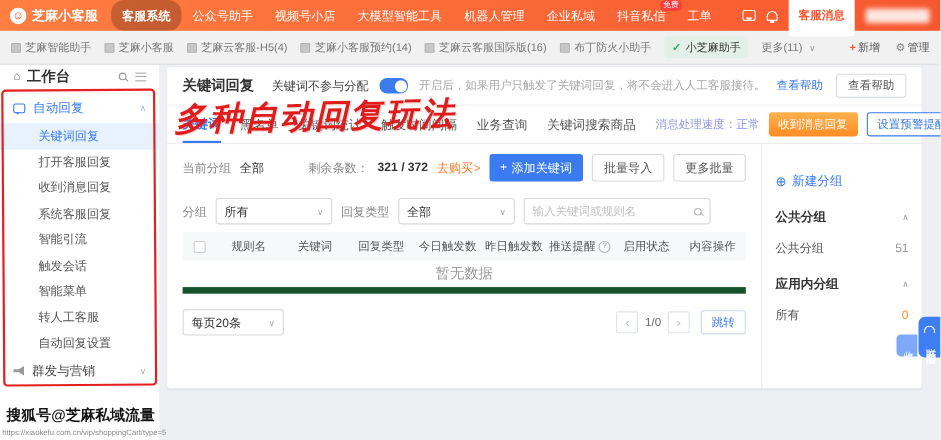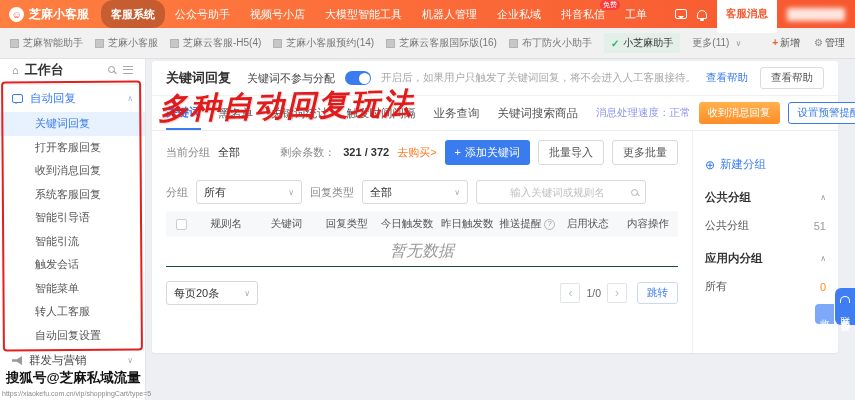--- a/index.html
+++ b/index.html
@@ -95,32 +95,32 @@
   .btn-primary { background:#3a7bf0; color:#fff; font-size:11px; padding:5px 10px; border-radius:3px; display:flex; gap:4px; align-items:center; white-space:nowrap; }
   .btn-outline { border:1px solid #d9d9d9; color:#555; background:#fff; font-size:11px; padding:4px 10px; border-radius:3px; white-space:nowrap; }
 
   .m-filters { height:38px; display:flex; align-items:center; gap:8px; }
   .sel { height:24px; border:1px solid #d9d9d9; border-radius:3px; display:flex; align-items:center;
     justify-content:space-between; padding:0 7px; font-size:11px; color:#333; background:#fff; }
   .sel .caret { color:#aaa; font-size:8px; margin-left:10px; }
   .w1 { width:106px; }
   .psel { width:92px; }
   .search-box { width:170px; height:24px; border:1px solid #d9d9d9; border-radius:3px; display:flex; align-items:center; padding:0 7px; background:#fff; }
-  .search-box input { border:none; outline:none; flex:1; font-size:10.5px; color:#333; background:transparent; font-family:Liberation Serif, serif; min-width:0;text-align:center; }
+  .search-box input { border:none; outline:none; flex:1; font-size:10.5px; color:#333; background:transparent; font-family:Liberation Serif, serif; min-width:0; }
   .search-box input::placeholder { color:#bfbfbf; }
   .sb-ico { width:7px; height:7px; border:1.3px solid #b5b5b5; border-radius:50%; position:relative; flex:0 0 auto; }
   .sb-ico::after { content:''; position:absolute; width:4px; height:1.3px; background:#b5b5b5; transform:rotate(45deg); right:-3px; bottom:-1px; }
 
   .t-head { height:26px; background:#f7f8fa; display:flex; align-items:center; font-size:10.5px; color:#555;font-family:Liberation Mono, monospace; }
   .th { flex:1; display:flex; align-items:center; justify-content:center; gap:3px; white-space:nowrap; }
   .th-cb { flex:0 0 30px; }
   .cb { width:11px; height:11px; border:1px solid #ccc; border-radius:2px; background:#fff; }
   .q-ico { width:11px; height:11px; border:1px solid #b5b5b5; border-radius:50%; font-size:7.5px; color:#999;
     display:flex; align-items:center; justify-content:center; }
-  .t-empty { height:30px; display:flex; align-items:center; justify-content:center; font-size:16px; color:#999; border-bottom:1px solid #14532d;font-style:italic; }
+  .t-empty { height:30px; display:flex; align-items:center; justify-content:center; font-size:13px; color:#999; border-bottom:6px solid #14532d; }
 
   .m-pagination { margin-top:14px; display:flex; align-items:center; }
   .pg-right { margin-left:auto; display:flex; align-items:center; gap:6px; }
   .pg-btn { width:20px; height:20px; border:1px solid #dfe3ea; border-radius:2px; display:flex; align-items:center;
     justify-content:center; color:#b9c2d0; font-size:12px; background:#fff; }
   .pg-info { font-size:10.5px; color:#666; }
   .jump-btn { border:1px solid #cdd8f0; color:#3a7bf0; background:#fff; font-size:10.5px; padding:3px 9px; border-radius:3px; margin-left:4px; }
 
   
   .groups { width:146px; border-left:1px solid #eee; padding:26px 12px 0; font-size:11px; }
@@ -244,21 +244,20 @@
   </div>
   <div class="menu-head">
     <span class="bubble-ico"></span>
     <span>自动回复</span>
     <span class="mh-caret">∧</span>
   </div>
   <div class="menu-item active">关键词回复</div>
   <div class="menu-item">打开客服回复</div>
   <div class="menu-item">收到消息回复</div>
   <div class="menu-item">系统客服回复</div>
-  <div class="menu-item">智能引导语</div>
   <div class="menu-item">智能引流</div>
   <div class="menu-item">触发会话</div>
   <div class="menu-item">智能菜单</div>
   <div class="menu-item">转人工客服</div>
   <div class="menu-item">自动回复设置</div>
   <div class="menu-head gray">
     <span class="horn-ico"></span>
     <span>群发与营销</span>
     <span class="mh-caret">∨</span>
   </div>

